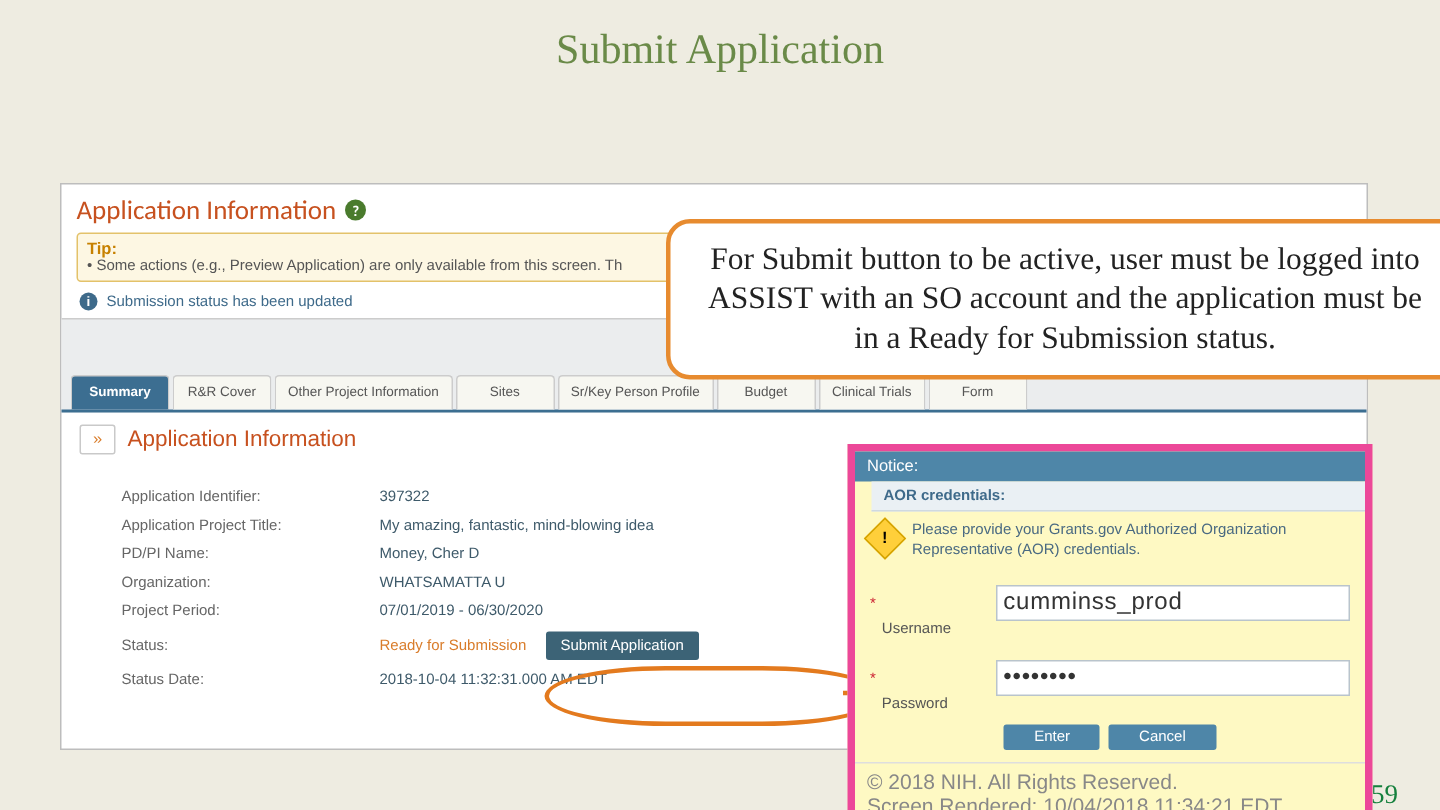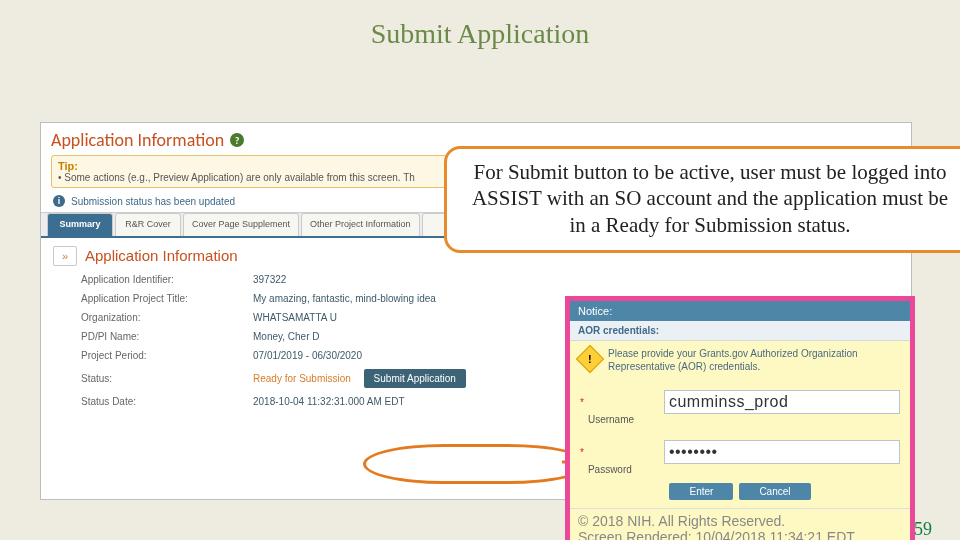--- a/index.html
+++ b/index.html
@@ -97,41 +97,42 @@
     font-size:9px;
     color:#555;
     border:1px solid #ccc;
     border-bottom:none;
     background:#f7f7f1;
     margin-right:2px;
     border-radius:3px 3px 0 0;
     line-height:1.1;
     text-align:center;
     min-width:48px;
+    margin-top:37px;
   }
   .tab.active {
     background:#3c6e91;
     color:#fff;
     font-weight:bold;
   }
 
   .section-row {
     display:flex; align-items:center; gap:8px;
     padding:8px 10px 4px 12px;
   }
   .chev-btn {
     width:22px; height:18px; border:1px solid #c9c9c9; background:#fff; border-radius:2px;
     display:flex; align-items:center; justify-content:center; font-size:11px; color:#d97c2a;
   }
   .section-title {
     font-size:15px; color:#c7511f;
   }
 
   .info-table {
-    margin: 0 14px 0 40px;
+    margin: 15px 14px 0 40px;
     font-size:10px;
     color:#666;
     border-collapse:collapse;
   }
   .info-table td { padding:4px 12px 4px 0; vertical-align:middle; }
   .info-table td.label { width:160px; }
   .info-table td.val { color:#3e5a6a; }
 
   .submit-btn {
     display:inline-block;
@@ -185,20 +186,21 @@
     color:#fff;
     padding:4px 8px;
     font-size:11px;
   }
   .popup .aor-head {
     background:#eaf0f4;
     color:#3e6a8a;
     padding:4px 8px;
     font-weight:bold;
     border-bottom:1px solid #cfd9e0;
+    margin-left:11px;
   }
   .popup .aor-body { padding:6px 10px 4px 10px; display:flex; gap:8px; }
   .warn-icon {
     width:18px; height:18px;
     background:#ffcf3a; border:1px solid #d4a300; transform:rotate(45deg);
     flex-shrink:0; margin-top:2px;
     display:flex; align-items:center; justify-content:center;
   }
   .warn-icon span { transform:rotate(-45deg); color:#000; font-weight:bold; font-size:11px; }
   .aor-text { color:#4a6a82; font-size:10px; line-height:1.3; }
@@ -237,21 +239,20 @@
   </div>
 
   <div class="status-bar">
     <span class="info-icon">i</span>
     <span>Submission status has been updated</span>
   </div>
 
   <div class="tab-strip">
     <div class="tab active">Summary</div>
     <div class="tab">R&amp;R Cover</div>
-    <div class="tab">Cover Page Supplement</div>
     <div class="tab">Other Project Information</div>
     <div class="tab">Sites</div>
     <div class="tab">Sr/Key Person Profile</div>
     <div class="tab">Budget</div>
     <div class="tab">Clinical Trials</div>
     <div class="tab">Form</div>
   </div>
 
   <div class="section-row">
     <div class="chev-btn">
@@ -264,26 +265,26 @@
     <tbody>
         <tr>
           <td class="label">Application Identifier:</td>
           <td class="val">397322</td>
         </tr>
     <tr>
           <td class="label">Application Project Title:</td>
           <td class="val">My amazing, fantastic, mind-blowing idea</td>
         </tr>
     <tr>
+          <td class="label">PD/PI Name:</td>
+          <td class="val">Money, Cher D</td>
+        </tr>
+    <tr>
           <td class="label">Organization:</td>
           <td class="val">WHATSAMATTA U</td>
-        </tr>
-    <tr>
-          <td class="label">PD/PI Name:</td>
-          <td class="val">Money, Cher D</td>
         </tr>
     <tr>
           <td class="label">Project Period:</td>
           <td class="val">07/01/2019 - 06/30/2020</td>
         </tr>
     <tr>
       <td class="label">Status:</td>
       <td class="val">
         <span style="color:#d97c2a;">Ready for Submission</span>
         <span class="submit-btn">Submit Application</span>

